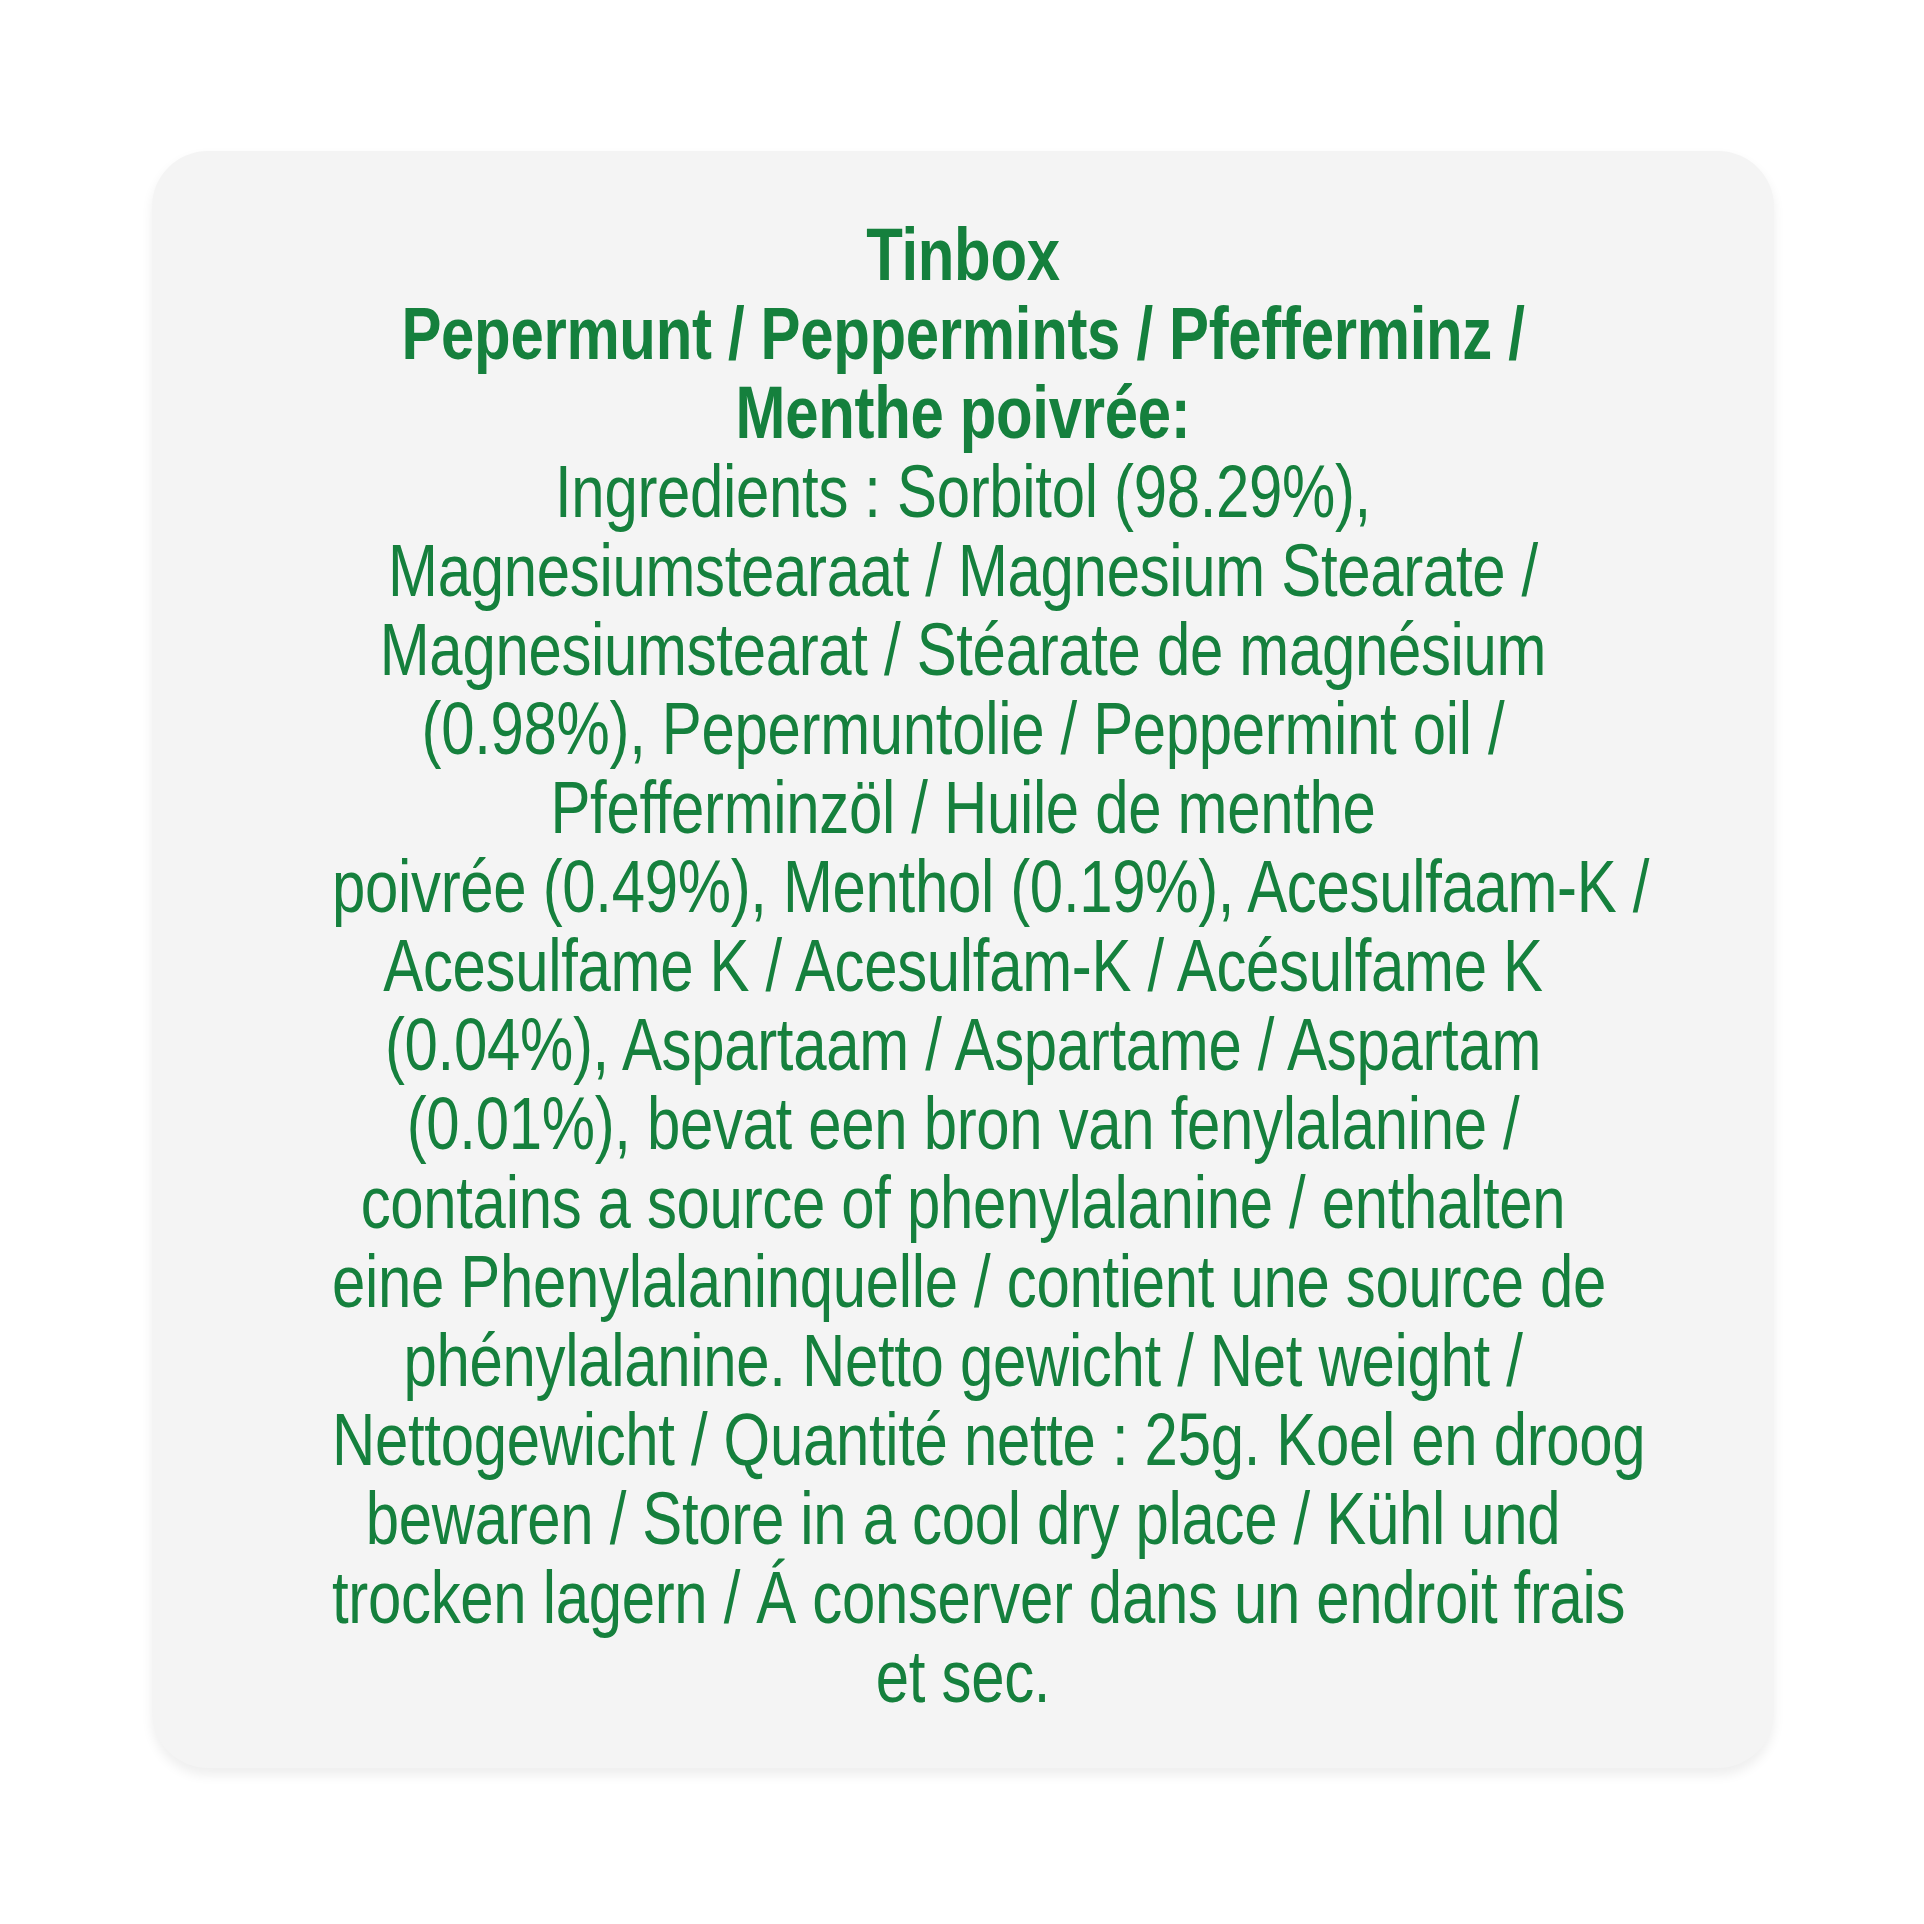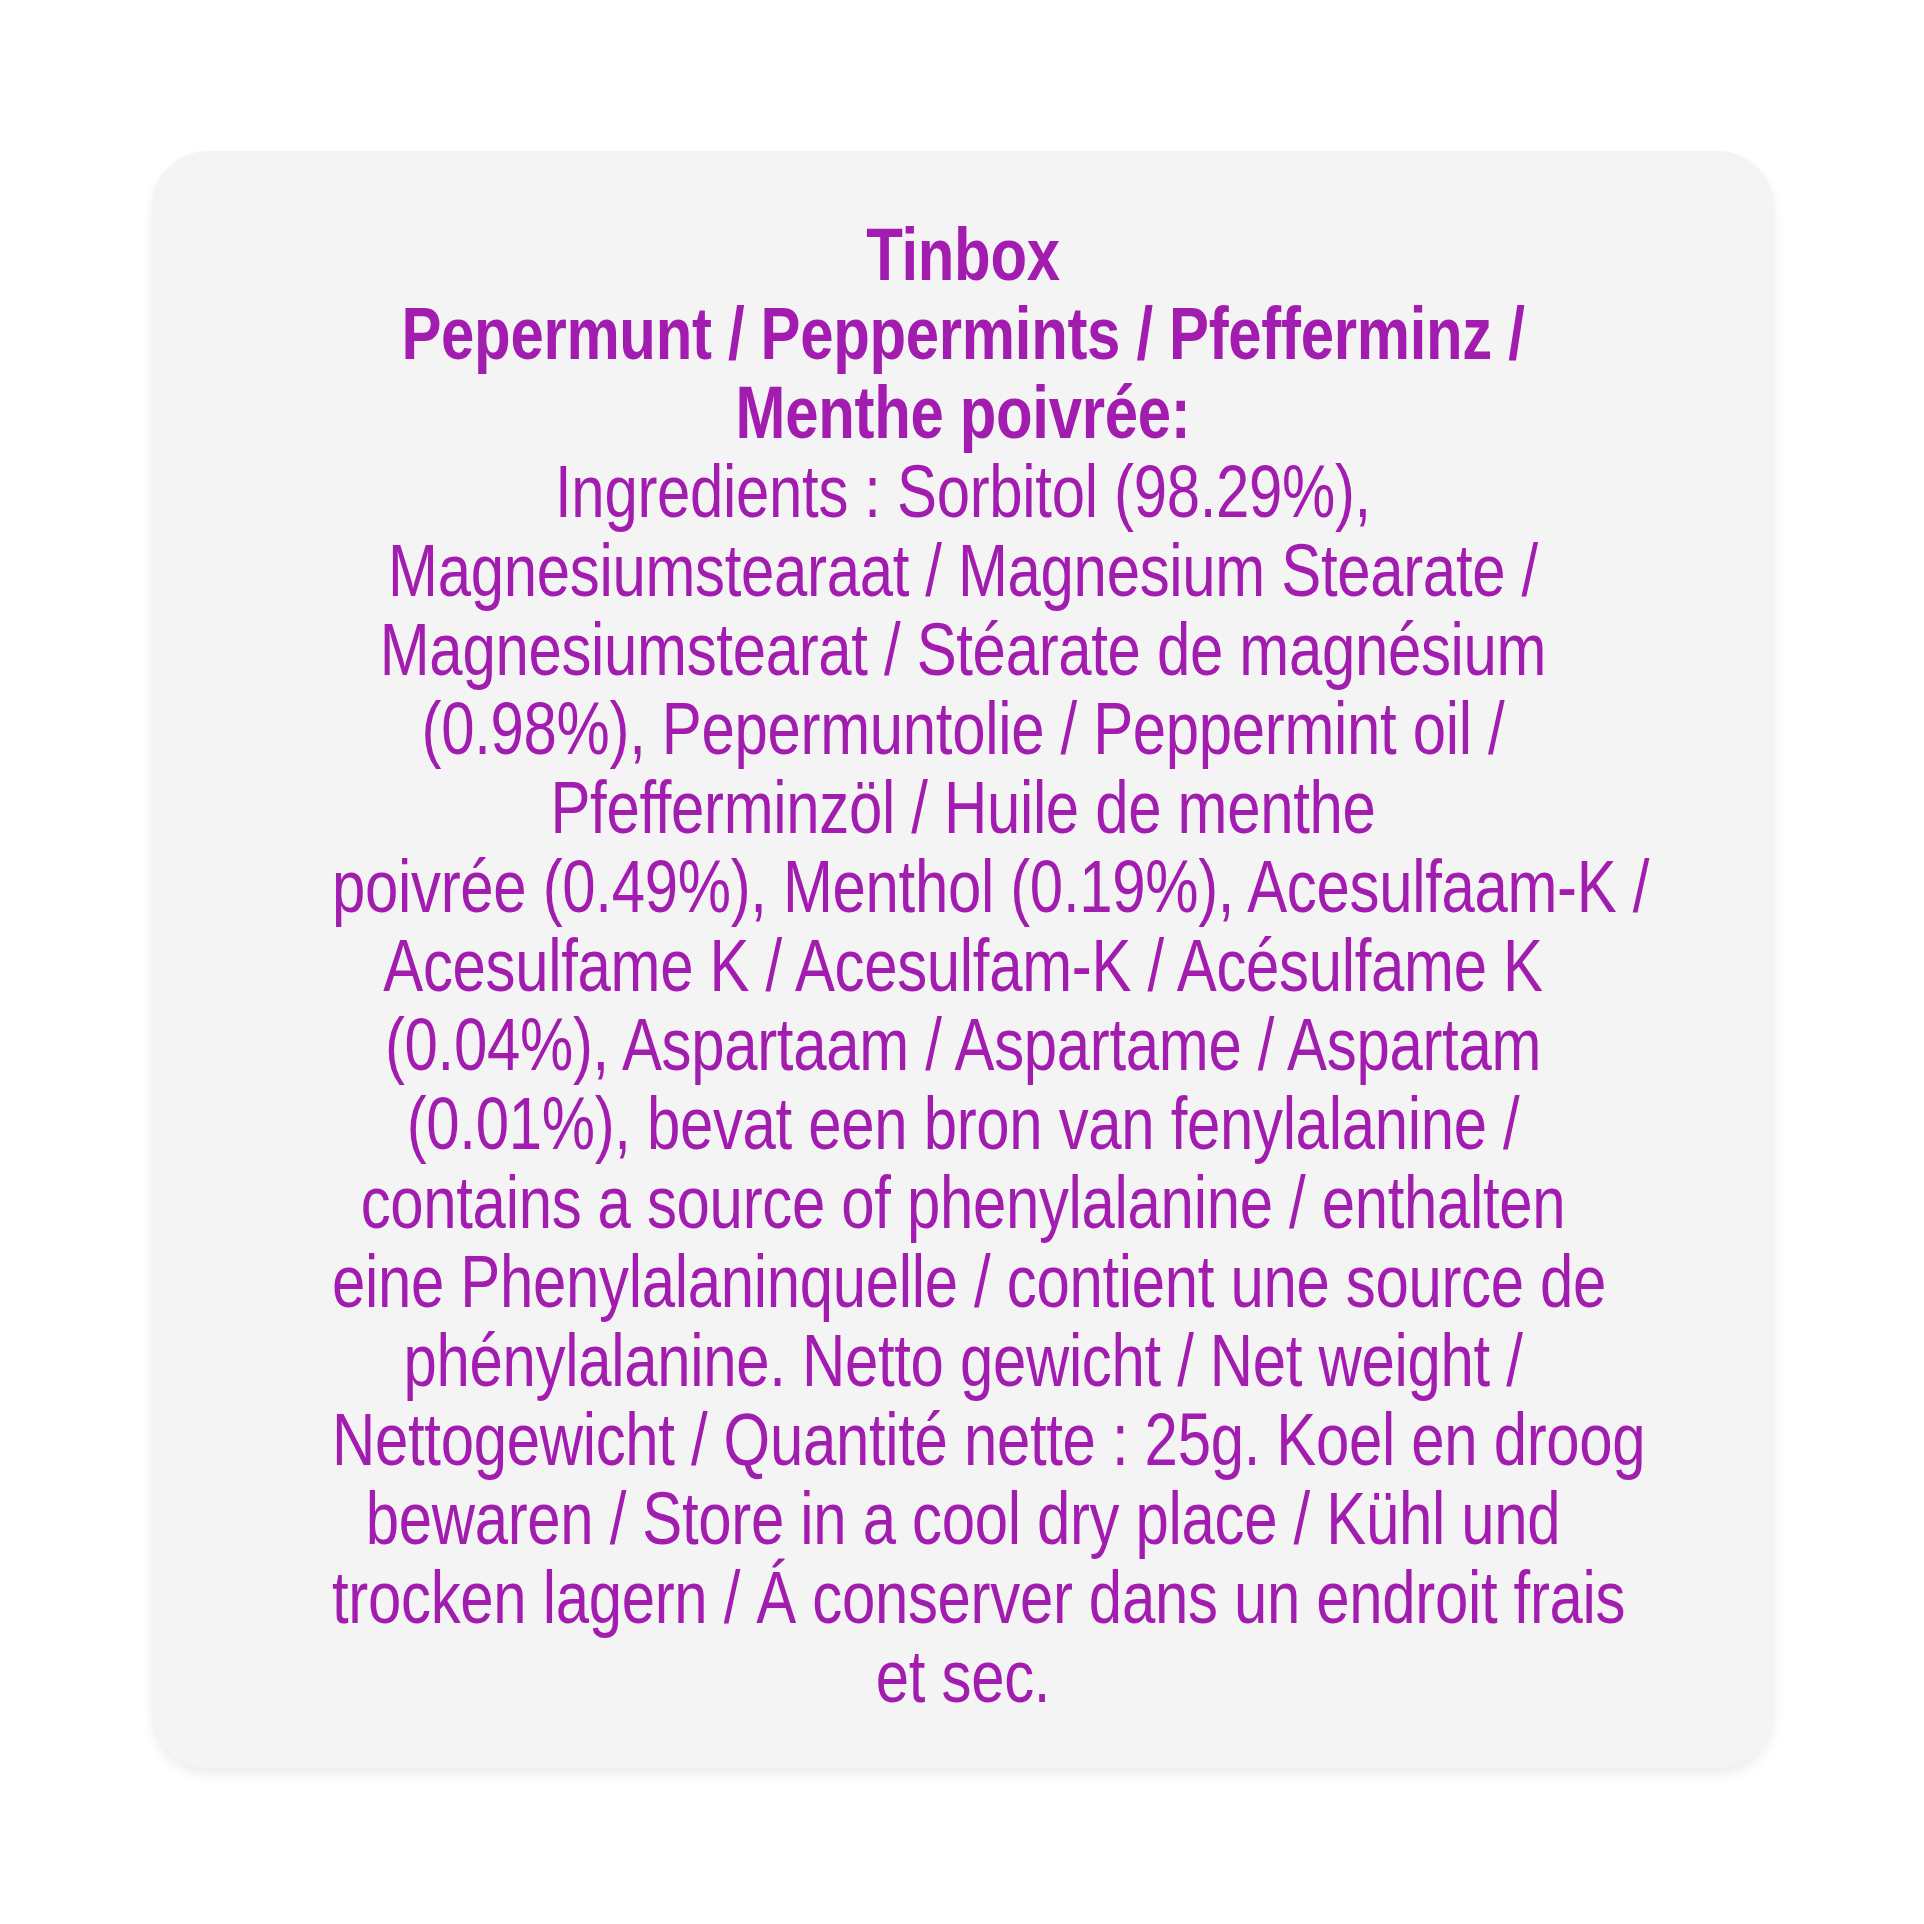--- a/index.html
+++ b/index.html
@@ -25,21 +25,21 @@
     height: 1617px;
     background: #f4f4f4;
     border-radius: 56px;
     box-shadow: 0 6.4px 11.2px rgba(0,0,0,0.07);
     box-sizing: border-box;
     padding: 64px 32px 48px 32px;
   }
   .label-text {
     width: 100%;
     text-align: center;
-    color: #a21caf;
+    color: #15803d;
     font-size: 74px;
     line-height: 79px;
   }
   .ln {
     white-space: nowrap;
     transform: scaleX(0.81);
     transform-origin: 50% 50%;
     letter-spacing: -0.4px;
   }
   .ln.b {

